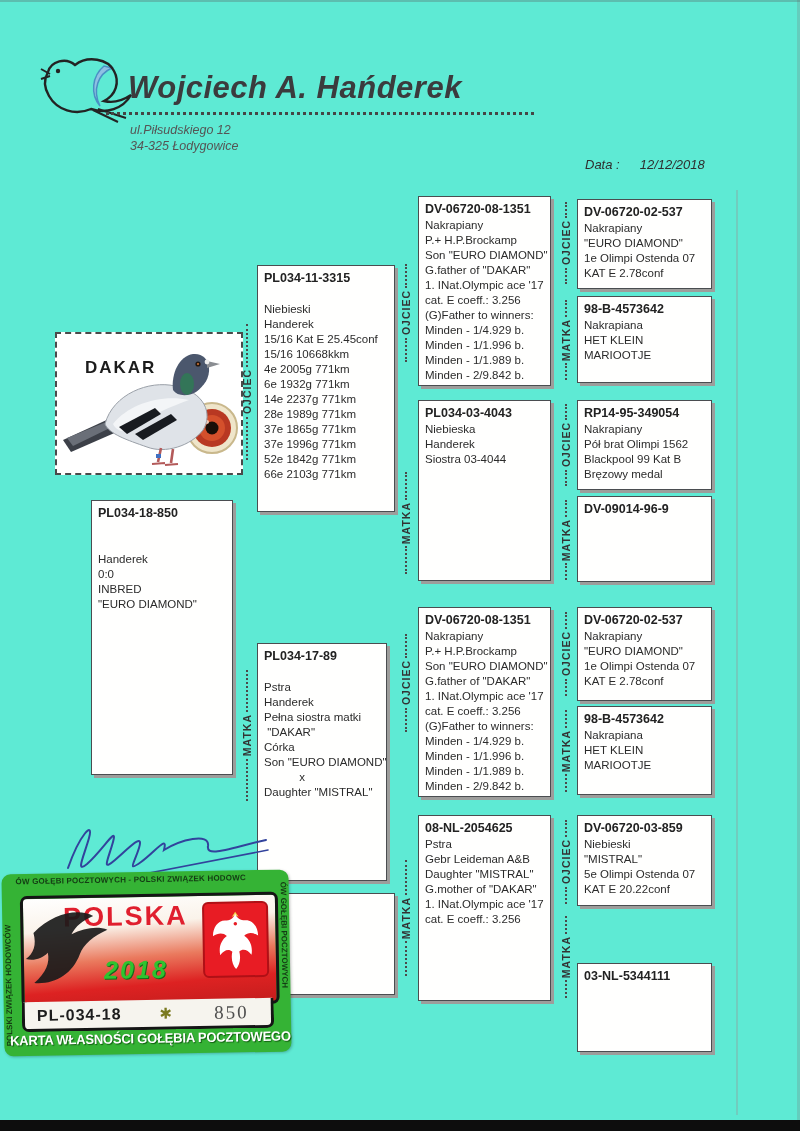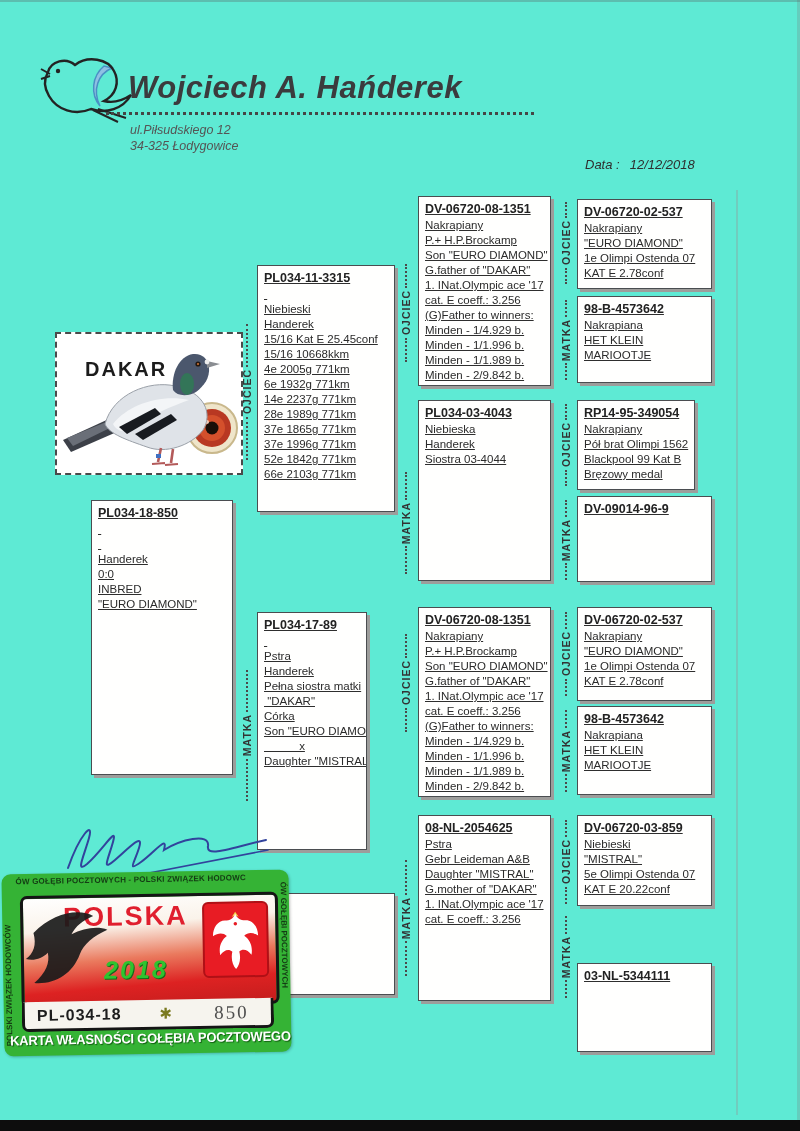--- a/index.html
+++ b/index.html
@@ -6,36 +6,36 @@
   .page{position:relative;width:800px;height:1131px;background:#5eead4;overflow:hidden;
         font-family:"Liberation Sans",sans-serif;color:#2e2e2e;}
 
   
   .hdr-name{position:absolute;left:128px;top:70px;font-size:31px;font-weight:bold;font-style:italic;
             color:#3b3b3d;letter-spacing:.5px;white-space:nowrap;z-index:3;}
   .hdr-dots{position:absolute;left:106px;top:112px;width:428px;border-bottom:3px dotted #454545;z-index:2;}
   .hdr-addr{position:absolute;left:130px;top:122px;font-size:12.5px;font-style:italic;color:#555;line-height:16px;z-index:3;}
   .logo{position:absolute;left:38px;top:52px;z-index:2;}
   .datebar{position:absolute;left:585px;top:157px;font-size:13px;font-style:italic;color:#2f2f2f;}
-  .datebar .dv{margin-left:10px;}
+  .datebar .dv{margin-left:20px;}
 
   
   .titlebox{position:absolute;left:58px;top:198px;width:318px;height:54px;background:#fff;
             border:2px solid #4a4a4c;box-shadow:3px 3px 0 #9a9a98;display:flex;align-items:center;}
   .titlebox span{font-size:29px;font-weight:bold;font-style:italic;color:#2e2e30;padding-left:14px;letter-spacing:.5px;}
 
   
   .box{position:absolute;background:#fffffe;border:1.5px solid #4a4d50;box-shadow:3px 3px 0 #9d9d9b;
-       padding:5px 6px;box-sizing:border-box;overflow:hidden;text-decoration:underline;}
+       padding:5px 6px;box-sizing:border-box;overflow:hidden;}
   .box .ring{font-weight:bold;font-size:12.5px;color:#222;margin-bottom:2px;white-space:nowrap;}
   .blines div{font-size:11.5px;line-height:15px;color:#2b2b2b;white-space:nowrap;}
 
   .photobox{position:absolute;left:55px;top:332px;width:188px;height:143px;background:#fff;
             border:2px dashed #4a4a4a;box-sizing:border-box;}
-  .photobox .cap{position:absolute;left:28px;top:24px;font-size:20px;font-weight:bold;letter-spacing:2px;color:#1c1c1c;}
+  .photobox .cap{position:absolute;left:28px;top:24px;font-size:17px;font-weight:bold;letter-spacing:2px;color:#1c1c1c;}
 
   
   .vlab{position:absolute;width:14px;display:flex;flex-direction:column;align-items:center;}
   .vlab .dotseg{flex:1;width:0;border-left:2px dotted #4a4a4a;margin:2px 0;}
   .vlab .vtext{writing-mode:vertical-rl;transform:rotate(180deg);
                font-size:10.5px;font-weight:bold;color:#333;letter-spacing:1px;}
 
   
   .sig{position:absolute;left:58px;top:806px;z-index:3;}
 
@@ -156,21 +156,21 @@
         <div>4e 2005g 771km</div>
         <div>6e 1932g 771km</div>
         <div>14e 2237g 771km</div>
         <div>28e 1989g 771km</div>
         <div>37e 1865g 771km</div>
         <div>37e 1996g 771km</div>
         <div>52e 1842g 771km</div>
         <div>66e 2103g 771km</div>
       </div>
   </div>
-  <div class="box" style="left:257px;top:612px;width:110px;height:238px">
+  <div class="box" style="left:257px;top:643px;width:130px;height:238px">
     <div class="ring">PL034-17-89</div>
     <div class="blines">
         <div>&nbsp;</div>
         <div>Pstra</div>
         <div>Handerek</div>
         <div>Pełna siostra matki</div>
         <div>&nbsp;"DAKAR"</div>
         <div>Córka</div>
         <div>Son "EURO DIAMOND"</div>
         <div>&nbsp;&nbsp;&nbsp;&nbsp;&nbsp;&nbsp;&nbsp;&nbsp;&nbsp;&nbsp;&nbsp;x</div>
@@ -241,21 +241,21 @@
       </div>
   </div>
   <div class="box" style="left:577px;top:296px;width:135px;height:87px">
     <div class="ring">98-B-4573642</div>
     <div class="blines">
         <div>Nakrapiana</div>
         <div>HET KLEIN</div>
         <div>MARIOOTJE</div>
       </div>
   </div>
-  <div class="box" style="left:577px;top:400px;width:118px;height:90px">
+  <div class="box" style="left:577px;top:400px;width:135px;height:90px">
     <div class="ring">RP14-95-349054</div>
     <div class="blines">
         <div>Nakrapiany</div>
         <div>Pół brat Olimpi 1562</div>
         <div>Blackpool 99 Kat B</div>
         <div>Bręzowy medal</div>
       </div>
   </div>
   <div class="box" style="left:577px;top:496px;width:135px;height:86px">
     <div class="ring">DV-09014-96-9</div>

